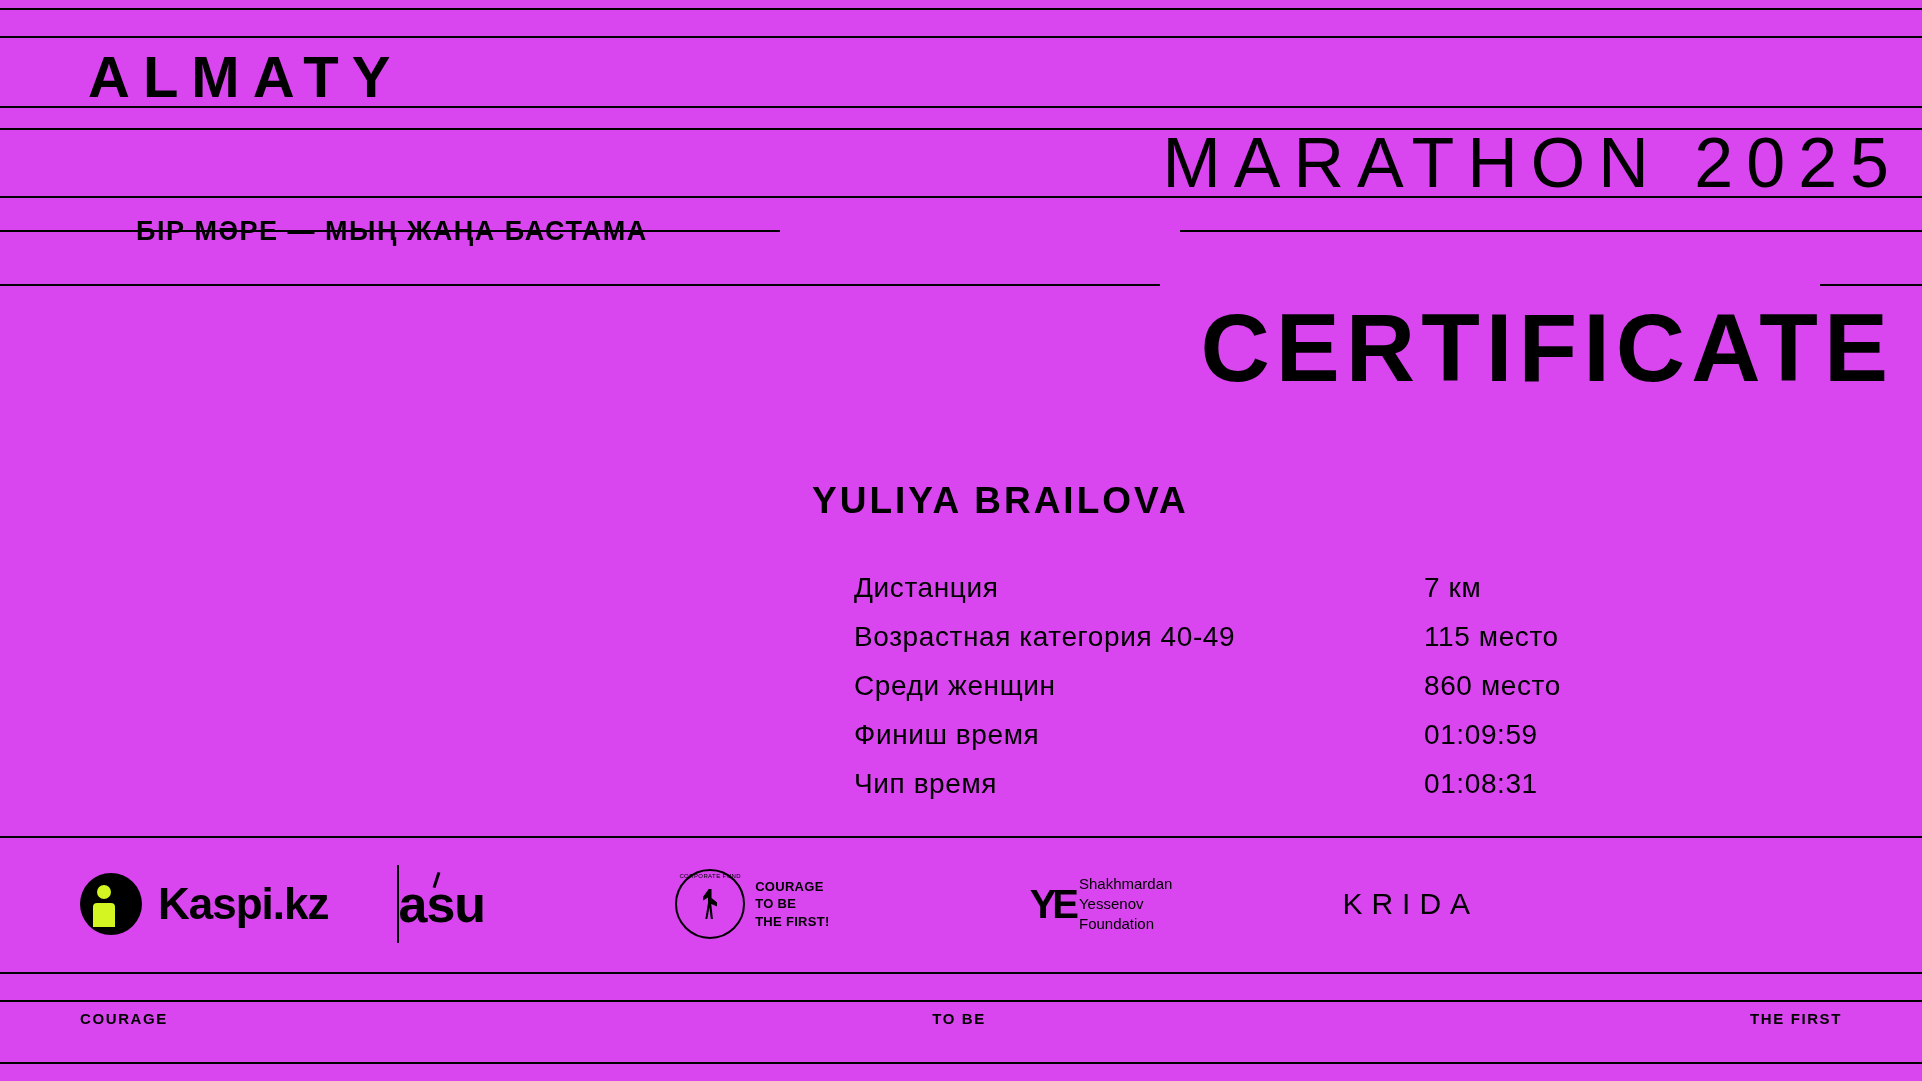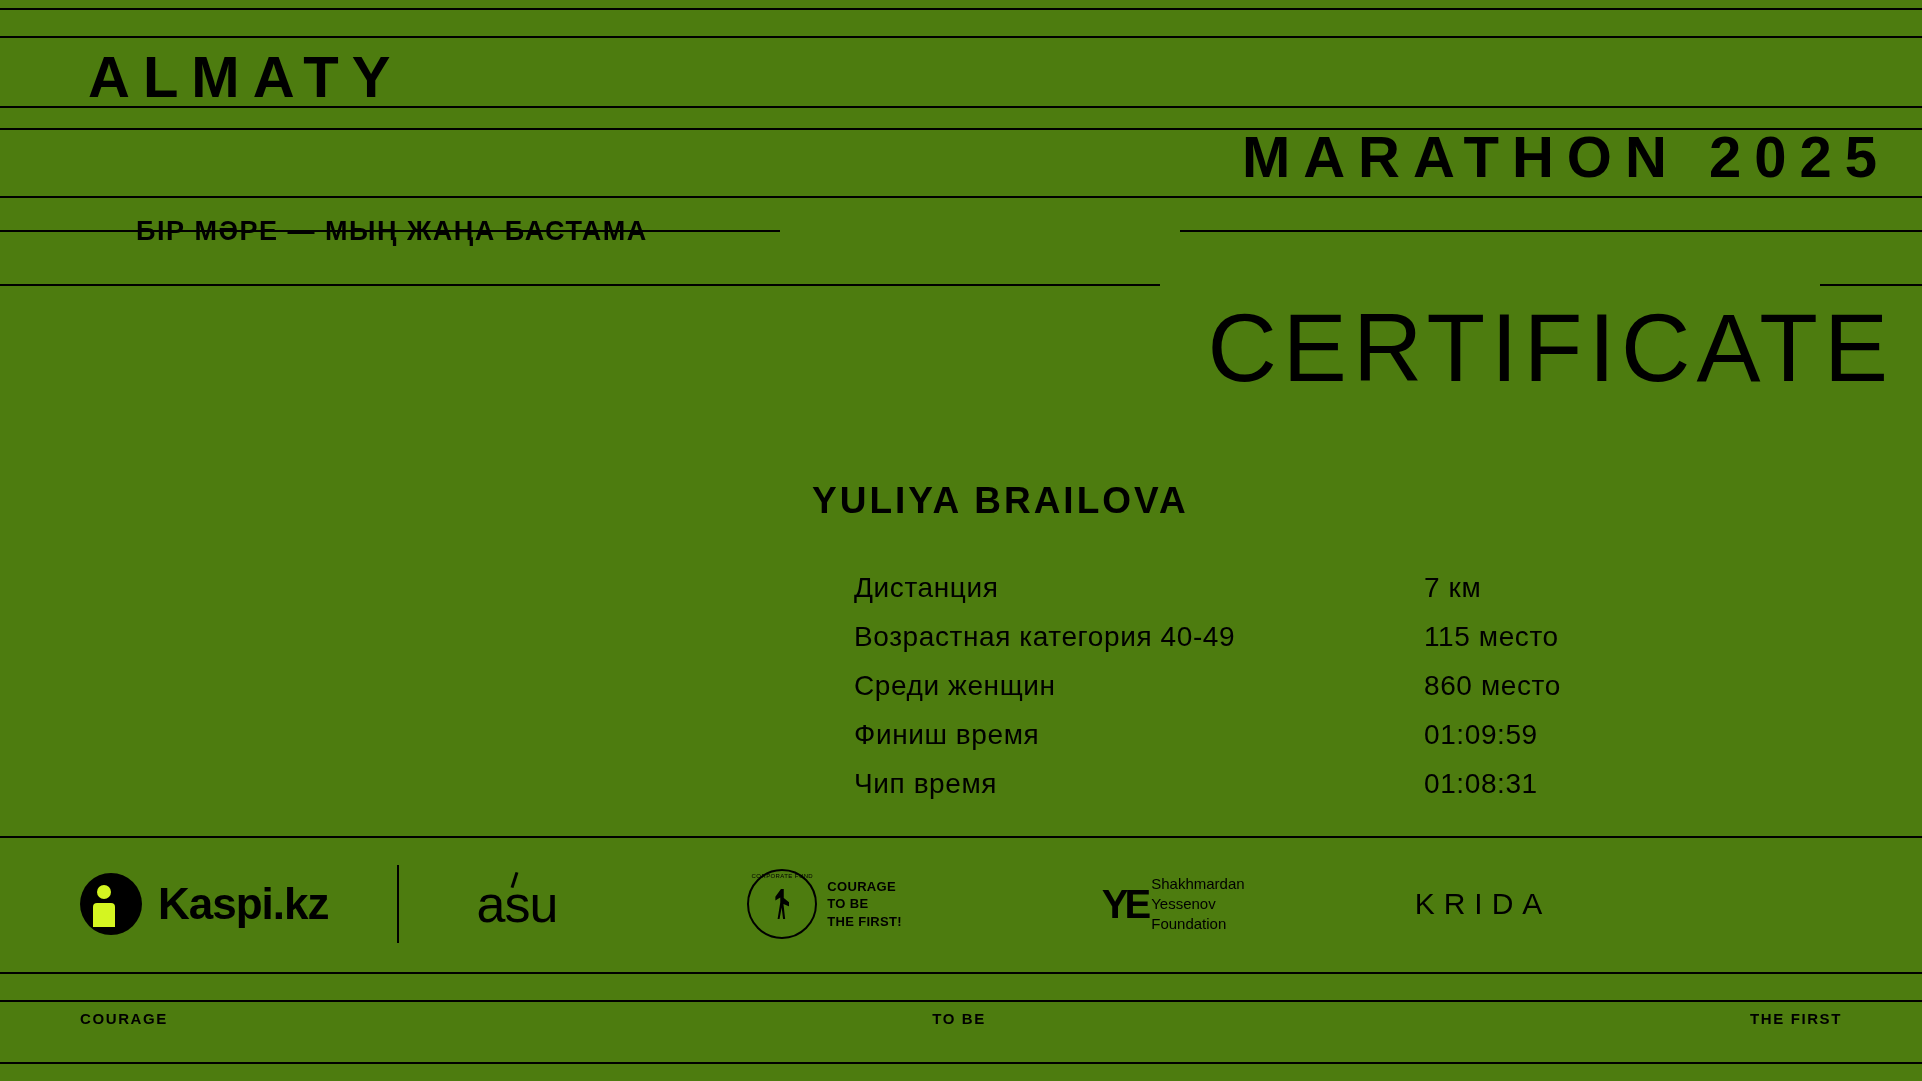--- a/index.html
+++ b/index.html
@@ -10,21 +10,21 @@
   body {
     width: 1922px;
     height: 1081px;
     overflow: hidden;
     font-family: "Liberation Sans", sans-serif;
   }
   .certificate {
     position: relative;
     width: 1922px;
     height: 1081px;
-    background: #4d7c0f;
+    background: #d946ef;
     color: #000000;
     box-sizing: border-box;
     overflow: hidden;
   }
 
   
   .rule {
     position: absolute;
     left: 0;
     width: 1922px;
@@ -53,24 +53,24 @@
     position: absolute;
     left: 88px;
     top: 48px;
     font-size: 58px;
     font-weight: bold;
     letter-spacing: 13px;
     line-height: 1;
   }
   .marathon {
     position: absolute;
-    right: 32px;
+    right: 20px;
     top: 128px;
-    font-size: 58px;
-    font-weight: bold;
+    font-size: 70px;
+    font-weight: normal;
     letter-spacing: 13px;
     line-height: 1;
   }
   .tagline-kz {
     position: absolute;
     left: 136px;
     top: 216px;
     font-size: 27px;
     font-weight: bold;
     letter-spacing: 1.5px;
@@ -85,21 +85,21 @@
     font-style: italic;
     letter-spacing: 1.2px;
     white-space: nowrap;
   }
 
   .cert-title {
     position: absolute;
     right: 28px;
     top: 300px;
     font-size: 96px;
-    font-weight: 400;
+    font-weight: 700;
     letter-spacing: 6px;
     line-height: 1;
   }
 
   .athlete-name {
     position: absolute;
     left: 812px;
     top: 480px;
     font-size: 37px;
     font-weight: bold;
@@ -181,24 +181,24 @@
     font-weight: bold;
     letter-spacing: -1px;
   }
   .sp-divider {
     width: 2px;
     height: 78px;
     background: #000;
     margin-left: 68px;
   }
   .sp-asu {
-    margin-left: 78px;
     font-size: 52px;
     letter-spacing: -1px;
     position: relative;
+    font-weight: bold;
   }
   .sp-asu .tick {
     position: absolute;
     left: 36px;
     top: -2px;
     width: 3px;
     height: 16px;
     background: #000;
     transform: rotate(18deg);
   }

